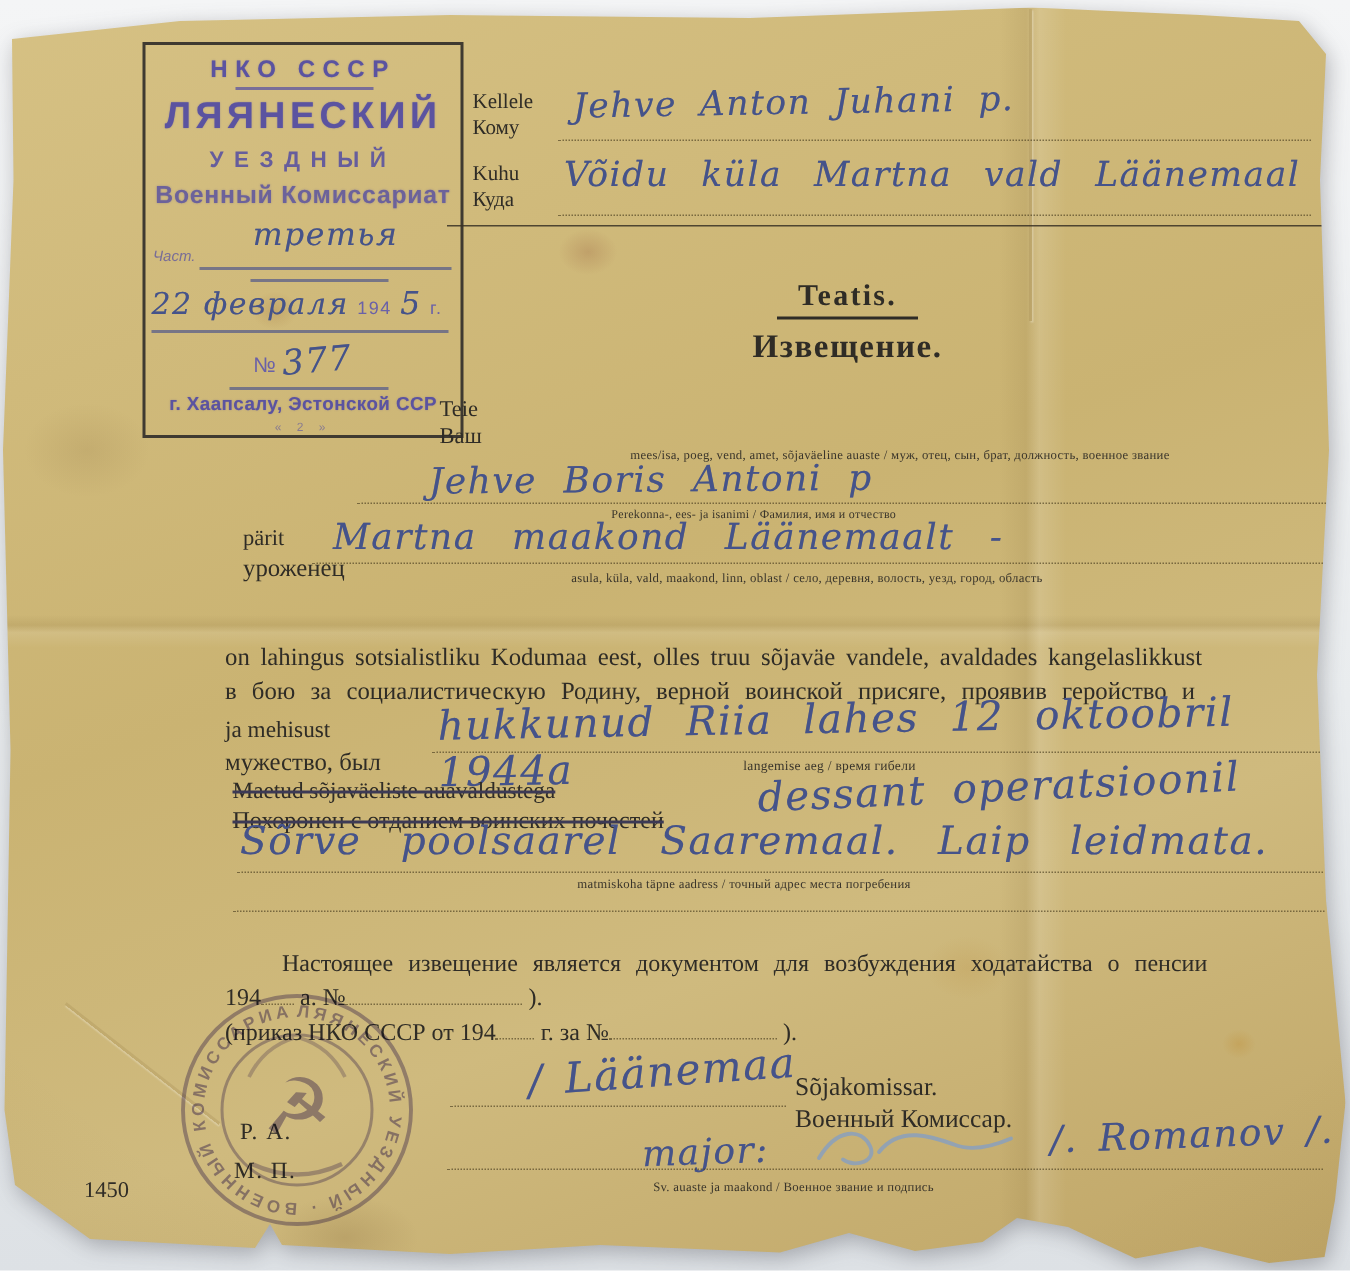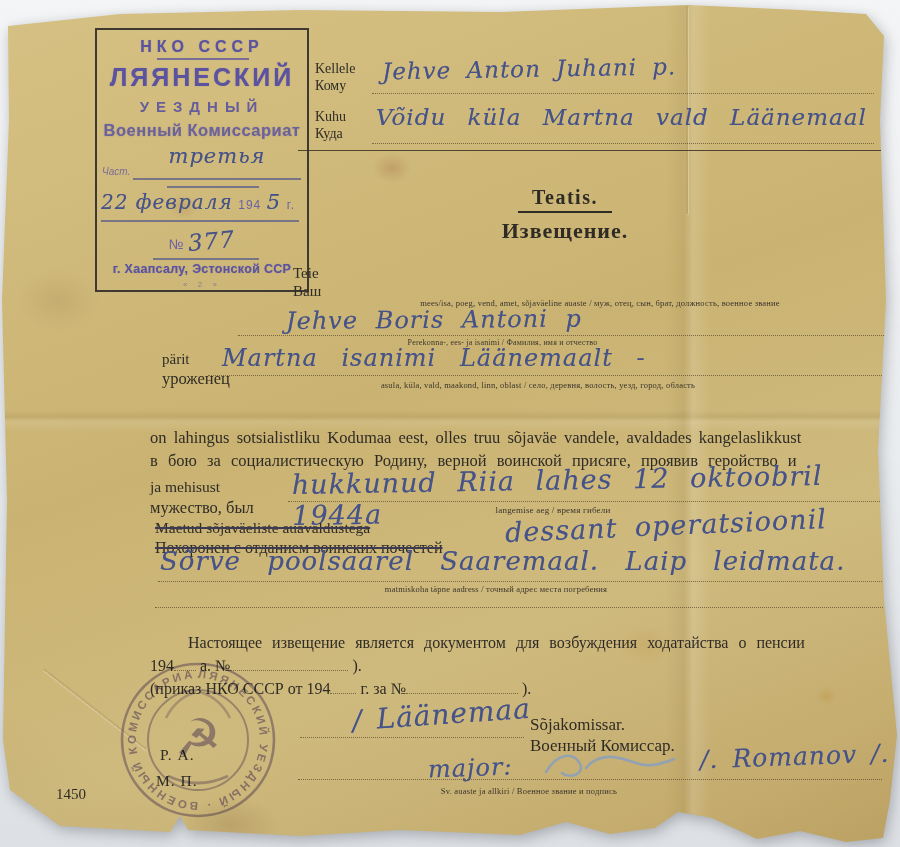--- a/index.html
+++ b/index.html
@@ -143,21 +143,21 @@
   </div>
 
   <div class="abs cap" style="left:354px; top:298px; width:492px;">mees/isa, poeg, vend, amet, sõjaväeline auaste / муж, отец, сын, брат, должность, военное звание</div>
   <div class="abs cap" style="left:370px; top:338px; width:265px; font-size:8px;">Perekonna-, ees- ja isanimi / Фамилия, имя и отчество</div>
 
   <div class="abs lbl" style="left:162px; top:350px; font-size:15px; line-height:19px;">
     <div>pärit</div>
     <div style="font-size:16.5px;">уроженец</div>
   </div>
   <div class="abs dot" style="left:208px; top:344px; width:676px; height:32px;">
-    <span class="hw" style="font-size:24px; word-spacing:15px; display:inline-block; padding-left:14px;">Martna isanimi Läänemaalt -</span>
+    <span class="hw" style="font-size:24px; word-spacing:15px; display:inline-block; padding-left:14px;">Martna maakond Läänemaalt -</span>
   </div>
   <div class="abs cap" style="left:338px; top:380px; width:400px;">asula, küla, vald, maakond, linn, oblast / село, деревня, волость, уезд, город, область</div>
 
   <div class="abs para" style="left:150px; top:426px; width:732px;">
     <div>on lahingus sotsialistliku Kodumaa eest, olles truu sõjaväe vandele, avaldades kangelaslikkust</div>
     <div style="word-spacing:6px;">в бою за социалистическую Родину, верной воинской присяге, проявив геройство и</div>
   </div>
 
   <div class="abs" style="left:150px; top:476px; font-size:15.5px; line-height:21px;">
     <div>ja mehisust</div>
@@ -207,21 +207,21 @@
 
   <div class="abs hw" style="left:428px; top:754px; font-size:24px; transform:rotate(-2deg);">major:</div>
 
   <svg class="sig-squiggle" viewBox="0 0 140 34">
     <path d="M6,24 C18,4 34,4 40,16 C45,26 30,31 22,25 M46,20 C60,2 82,10 96,15 C106,19 120,17 134,11" fill="none" stroke="#8aa0bd" stroke-width="2.6" stroke-linecap="round" opacity=".85"></path>
   </svg>
 
   <div class="abs hw" style="left:700px; top:742px; font-size:25px; word-spacing:5px; transform:rotate(-2deg);">/. Romanov /.</div>
 
   <div class="abs dot" style="left:298px; top:768px; width:584px; height:12px;"></div>
-  <div class="abs cap" style="left:415px; top:786px; width:228px;">Sv. auaste ja allkiri / Военное звание и подпись</div>
+  <div class="abs cap" style="left:415px; top:786px; width:228px;">Sv. auaste ja maakond / Военное звание и подпись</div>
 
   <div class="abs" style="left:56px; top:786px; font-size:15px;">1450</div>
 
   <svg class="round-stamp" viewBox="0 0 164 164">
     <defs>
       <path id="ringPath" d="M 82 20 A 62 62 0 1 1 81.9 20"></path>
     </defs>
     <circle cx="82" cy="82" r="76" fill="none" stroke="rgba(104,88,168,.62)" stroke-width="2.6"></circle>
     <circle cx="82" cy="82" r="50" fill="none" stroke="rgba(104,88,168,.55)" stroke-width="2"></circle>
     <text font-family="Liberation Sans, sans-serif" font-size="11.5" letter-spacing="2.5" fill="rgba(104,88,168,.72)" font-weight="bold">

